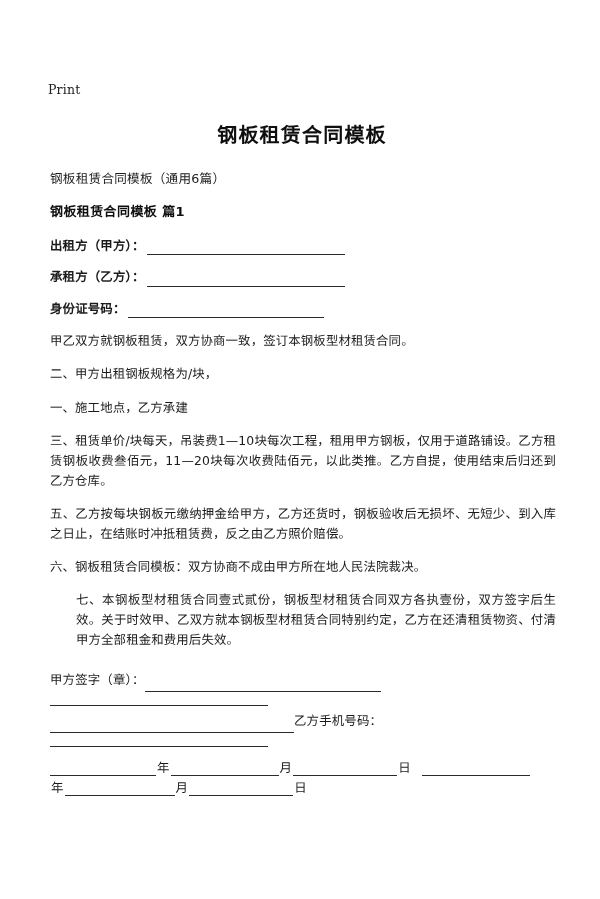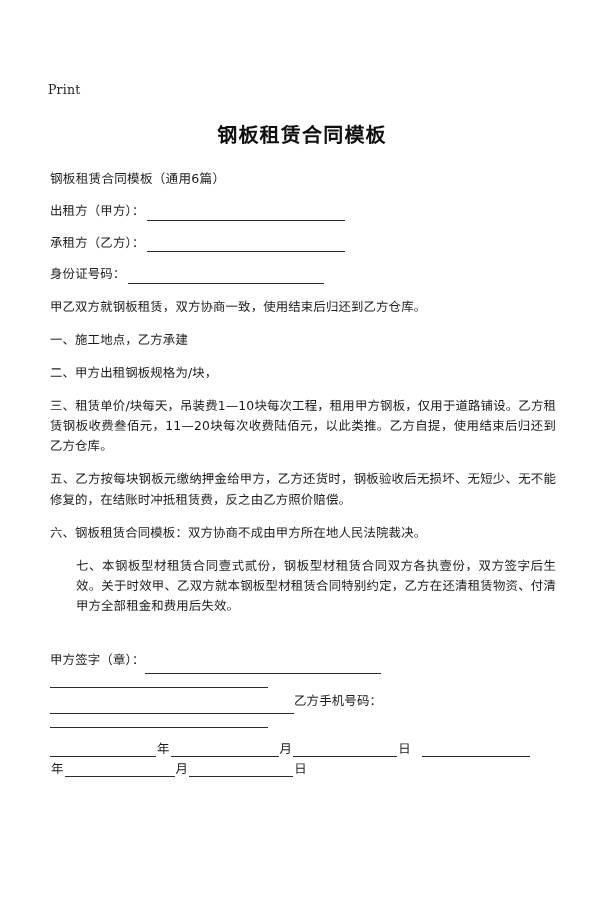--- a/index.html
+++ b/index.html
@@ -71,21 +71,21 @@
   
   .field-row {
     margin: 0 0 13px 2px;
     font-size: 12.4px;
     line-height: 1.5;
     letter-spacing: .2px;
     display: flex;
     align-items: flex-end;
     white-space: nowrap;
   }
-  .field-label { flex: 0 0 auto; }
+  .field-label { flex: 0 0 auto; font-weight: bold; }
   .rule {
     display: inline-block;
     border-bottom: 1px solid #2b2b2b;
     height: 13px;
     flex: 0 0 auto;
     margin-left: 2px;
   }
 
   .w-party  { width: 198px; }
   .w-id     { width: 196px; }
@@ -96,26 +96,25 @@
     font-size: 12.4px;
     line-height: 1.62;
     letter-spacing: .15px;
     text-align: justify;
     color: #1b1b1b;
   }
   .para-tight { margin-bottom: 12px; margin-left: 28px; }
 
   
   .sig-block {
-    margin: 34px 0 0 2px;
+    margin: 18px 0 0 2px;
     font-size: 12.4px;
     line-height: 1.9;
     letter-spacing: .2px;
     color: #1b1b1b;
-    font-family: Liberation Mono, monospace;
   }
   .sig-line {
     display: flex;
     align-items: flex-end;
     white-space: nowrap;
   }
   .sig-underline-long  { width: 236px; border-bottom: 1px solid #2b2b2b; height: 13px; }
   .sig-underline-wrap  { width: 218px; border-bottom: 1px solid #2b2b2b; height: 13px; display:block; }
   .sig-underline-guar  { width: 244px; border-bottom: 1px solid #2b2b2b; height: 13px; }
 
@@ -146,42 +145,43 @@
 <body>
 
 <div class="page">
 
   <div class="print-label">Print</div>
 
   <h1 class="doc-title">钢板租赁合同模板</h1>
 
   <p class="doc-subtitle">钢板租赁合同模板（通用6篇）</p>
 
+  <p class="section-heading">钢板租赁合同模板 篇1</p>
 
   <div class="field-row">
     <span class="field-label">出租方（甲方）：</span>
     <span class="rule w-party"></span>
   </div>
 
   <div class="field-row">
     <span class="field-label">承租方（乙方）：</span>
     <span class="rule w-party"></span>
   </div>
 
   <div class="field-row">
     <span class="field-label">身份证号码：</span>
     <span class="rule w-id"></span>
   </div>
 
-  <p class="para">甲乙双方就钢板租赁，双方协商一致，使用结束后归还到乙方仓库。</p>
-
+  <p class="para">甲乙双方就钢板租赁，双方协商一致，签订本钢板型材租赁合同。</p>
+
+  <p class="para">二、甲方出租钢板规格为/块，</p>
   <p class="para">一、施工地点，乙方承建</p>
-  <p class="para">二、甲方出租钢板规格为/块，</p>
   <p class="para">三、租赁单价/块每天，吊装费1—10块每次工程，租用甲方钢板，仅用于道路铺设。乙方租赁钢板收费叁佰元，11—20块每次收费陆佰元，以此类推。乙方自提，使用结束后归还到乙方仓库。</p>
-  <p class="para">五、乙方按每块钢板元缴纳押金给甲方，乙方还货时，钢板验收后无损坏、无短少、无不能修复的，在结账时冲抵租赁费，反之由乙方照价赔偿。</p>
+  <p class="para">五、乙方按每块钢板元缴纳押金给甲方，乙方还货时，钢板验收后无损坏、无短少、到入库之日止，在结账时冲抵租赁费，反之由乙方照价赔偿。</p>
   <p class="para">六、钢板租赁合同模板：双方协商不成由甲方所在地人民法院裁决。</p>
   <p class="para para-tight">七、本钢板型材租赁合同壹式贰份，钢板型材租赁合同双方各执壹份，双方签字后生效。关于时效甲、乙双方就本钢板型材租赁合同特别约定，乙方在还清租赁物资、付清甲方全部租金和费用后失效。</p>
 
   <div class="sig-block">
 
     <div class="sig-line">
       <span>甲方签字（章）：</span>
       <span class="sig-underline-long"></span>
     </div>
 

